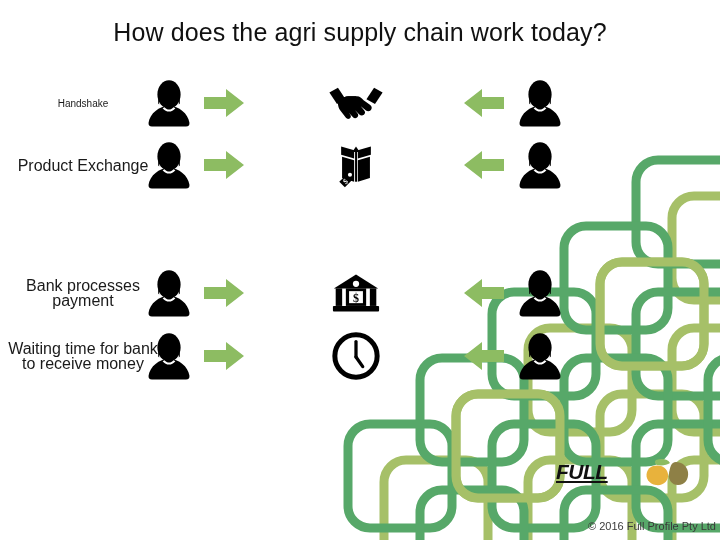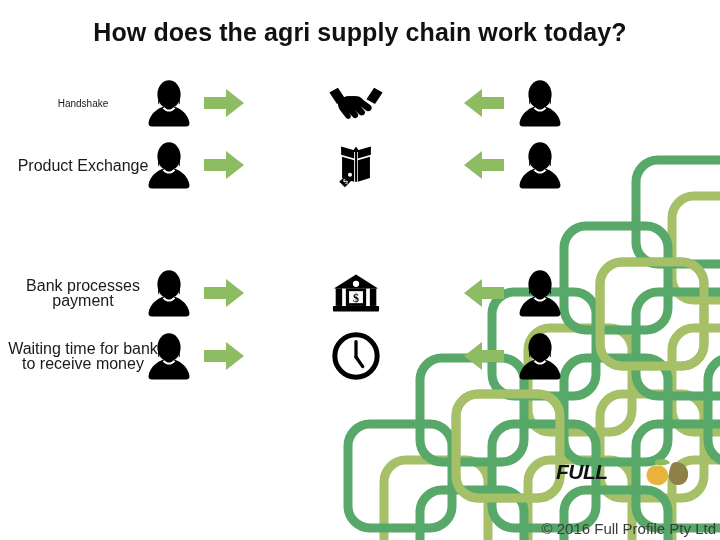--- a/index.html
+++ b/index.html
@@ -29,21 +29,21 @@
   }
 
   
   #title {
     position: absolute;
     left: 0;
     top: 18px;
     width: 720px;
     text-align: center;
     font-size: 25px;
-    font-weight: 700;
+    font-weight: 400;
     color: #111111;
     letter-spacing: 0.1px;
     z-index: 5;
   }
 
   
   .row {
     position: absolute;
     left: 0;
     width: 720px;
@@ -119,35 +119,36 @@
   #logo-text {
     position: absolute;
     left: 0;
     top: 0;
     font-size: 21px;
     font-weight: 700;
     font-style: italic;
     line-height: 20px;
     color: #111111;
     letter-spacing: -0.5px;
+    text-decoration: underline;
   }
   #logo-mark {
     position: absolute;
     left: 84px;
     top: -4px;
     width: 56px;
     height: 30px;
   }
   #copyright {
     position: absolute;
     left: 540px;
     top: 520px;
     width: 176px;
     text-align: right;
-    font-size: 15px;
+    font-size: 11px;
     color: #3a3a3a;
     z-index: 6;
   }
 </style>
 </head>
 <body>
 
 <div id="slide">
 
   <svg id="bg-pattern" viewBox="0 0 720 540" xmlns="http://www.w3.org/2000/svg">

